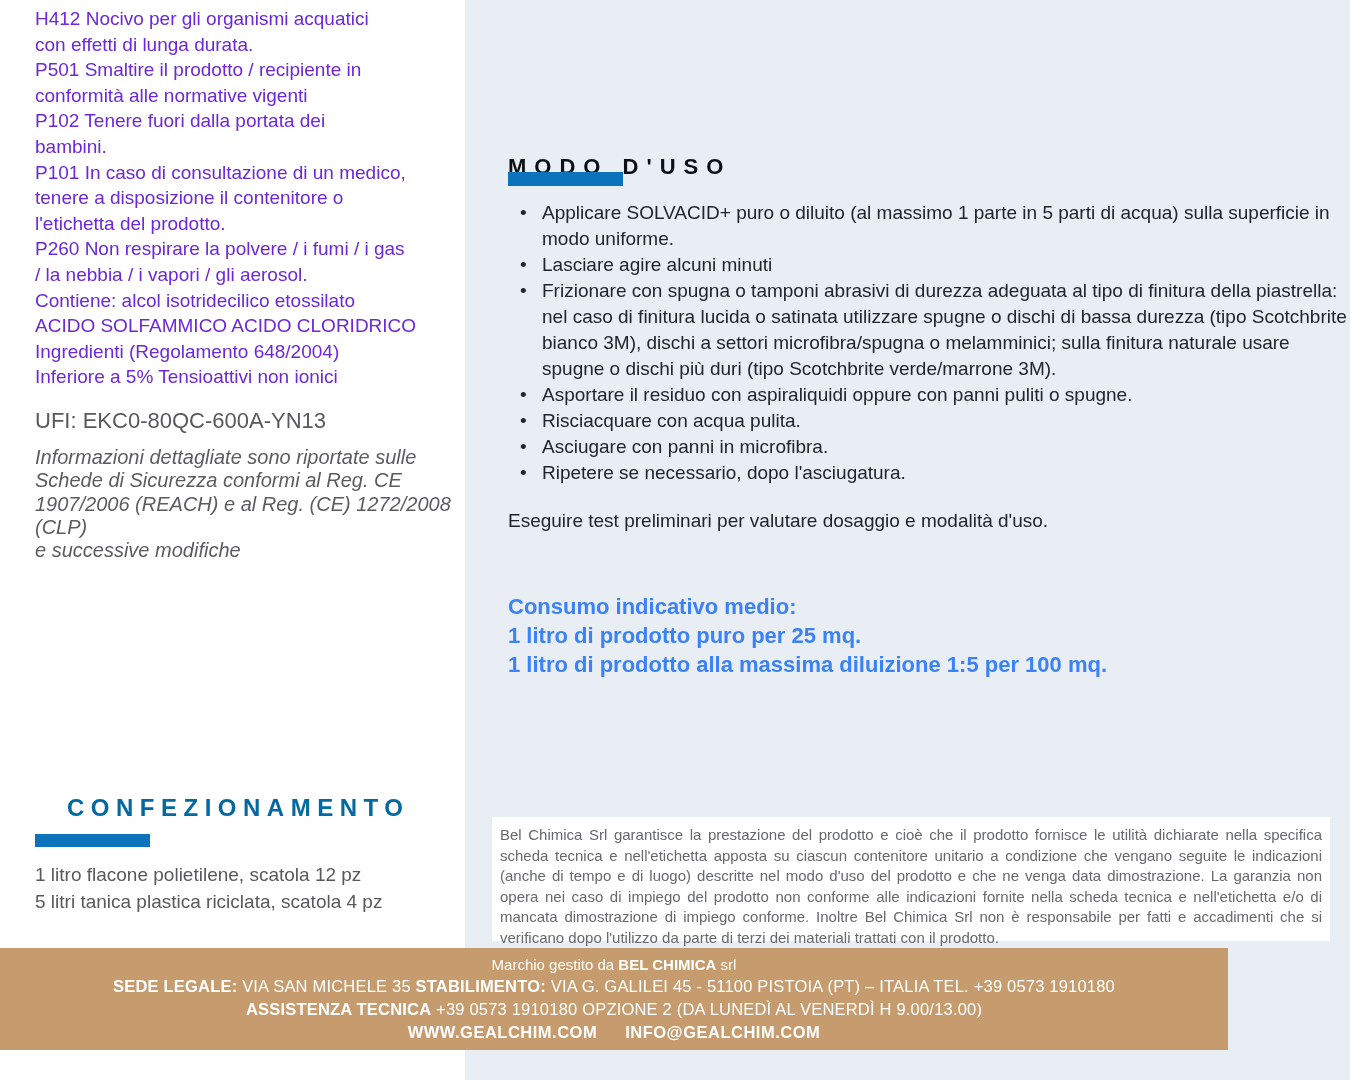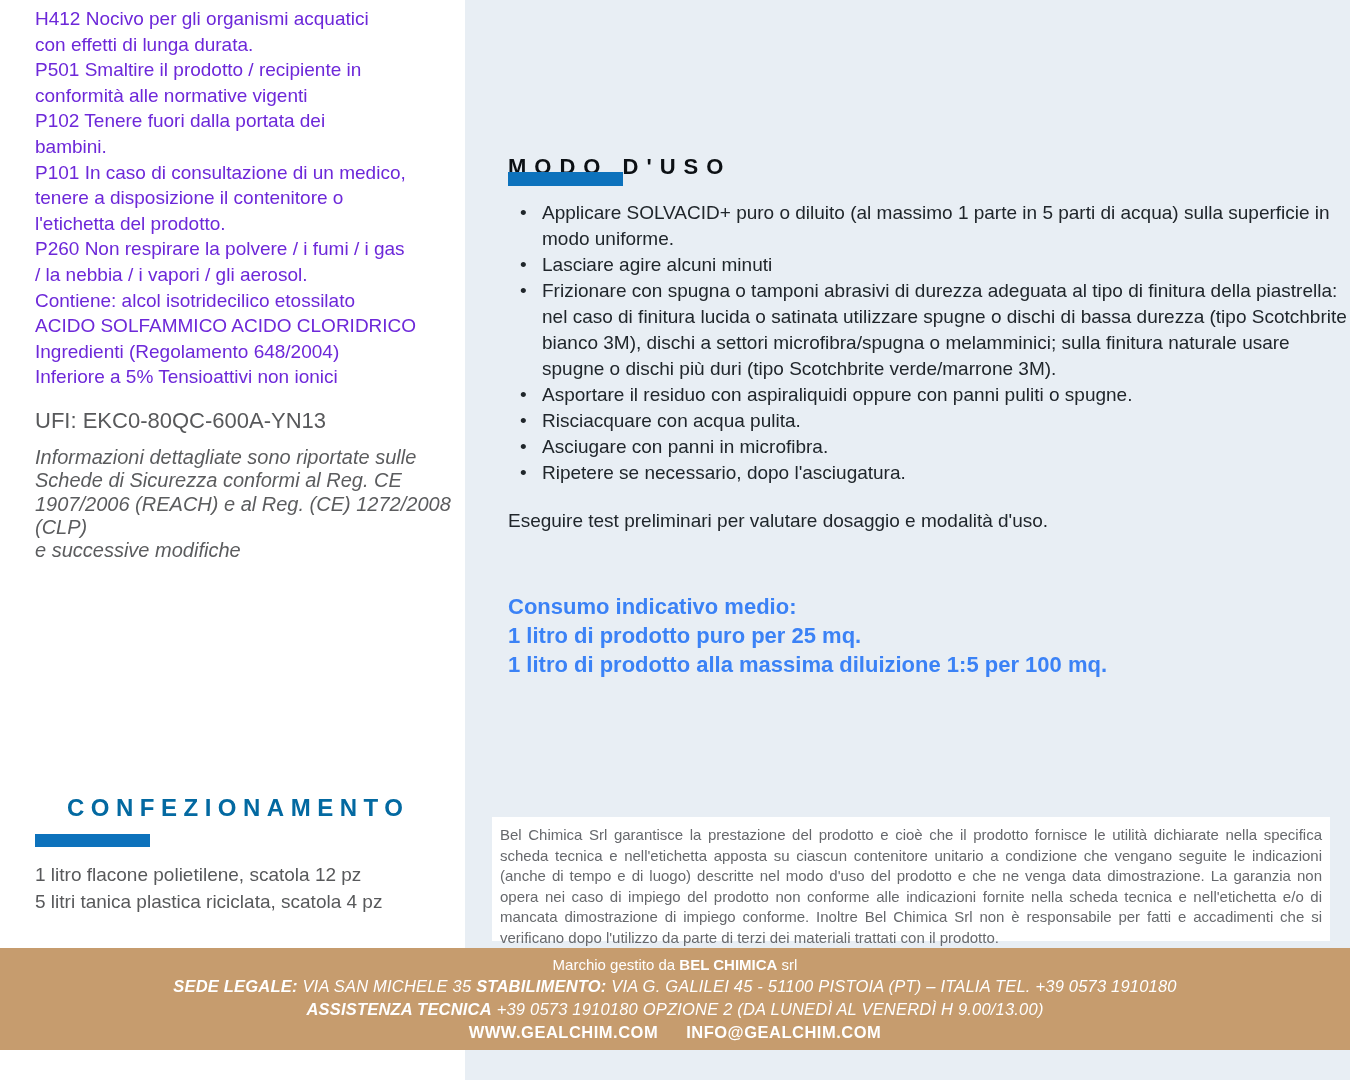--- a/index.html
+++ b/index.html
@@ -67,27 +67,27 @@
   .disclaimer-box{
     position:absolute;left:492px;top:817px;width:822px;height:106px;
     background:#ffffff;padding:8px 8px 10px 8px;z-index:2;
   }
   .disclaimer-text{
     font-size:15px;line-height:20.6px;color:#66686c;text-align:justify;
   }
 
   
   .footer-bar{
-    position:absolute;left:0;top:948px;width:1350px;height:102px;
+    position:absolute;left:0;top:948px;width:1228px;height:102px;
     background:#c69c6e;color:#ffffff;z-index:3;
     display:flex;flex-direction:column;align-items:center;justify-content:center;
     gap:4px;text-align:center;
   }
   .footer-line1{font-size:15px;}
-  .footer-line2,.footer-line3{font-size:16.5px;letter-spacing:0.2px;font-style:italic;}
+  .footer-line2,.footer-line3{font-size:16.5px;letter-spacing:0.2px;}
   .footer-line4{font-size:16.5px;font-weight:bold;letter-spacing:0.5px;text-align:right;}
   .footer-bar b{font-weight:bold;}
   .footer-gap{display:inline-block;width:28px;}
 </style>
 </head>
 <body>
 
 <div class="right-panel"></div>
 
 <div class="safety-text pre">H412 Nocivo per gli organismi acquatici

